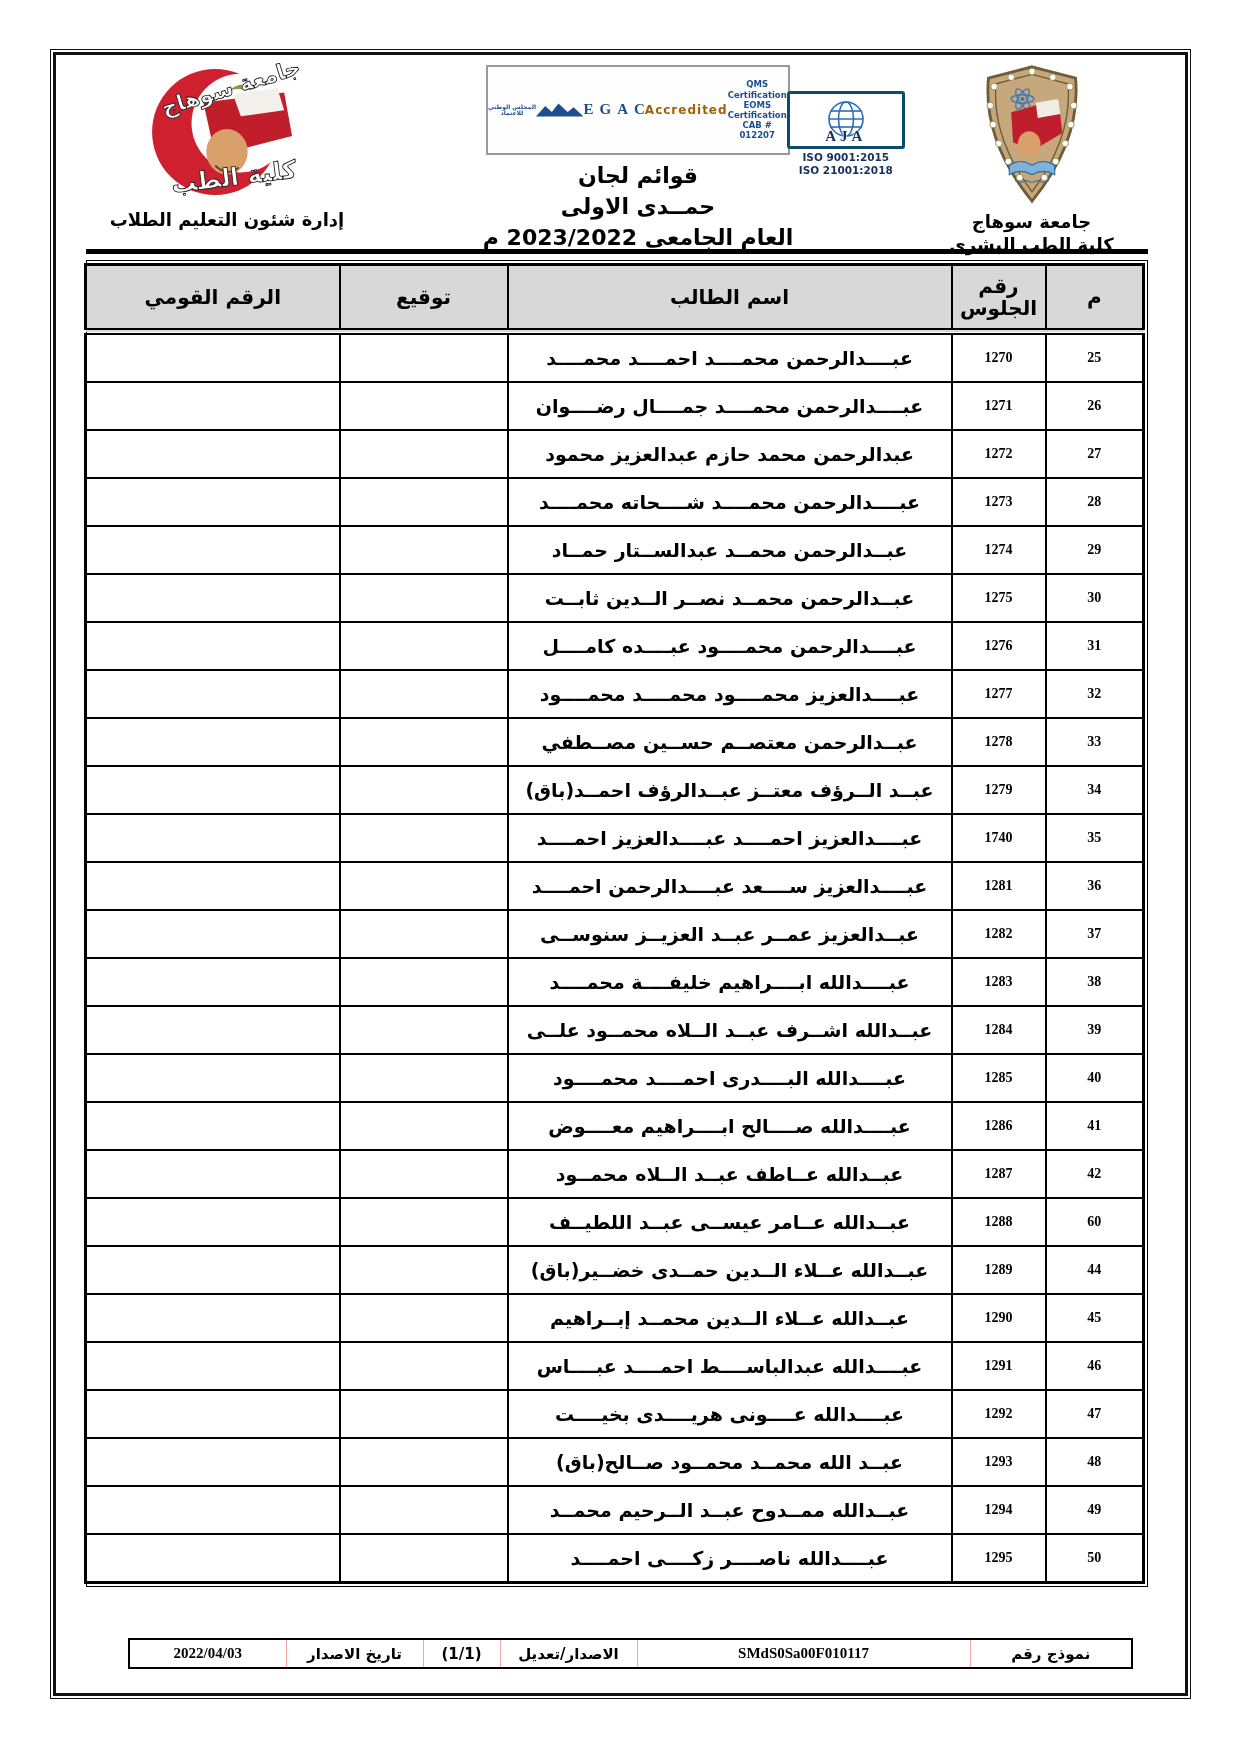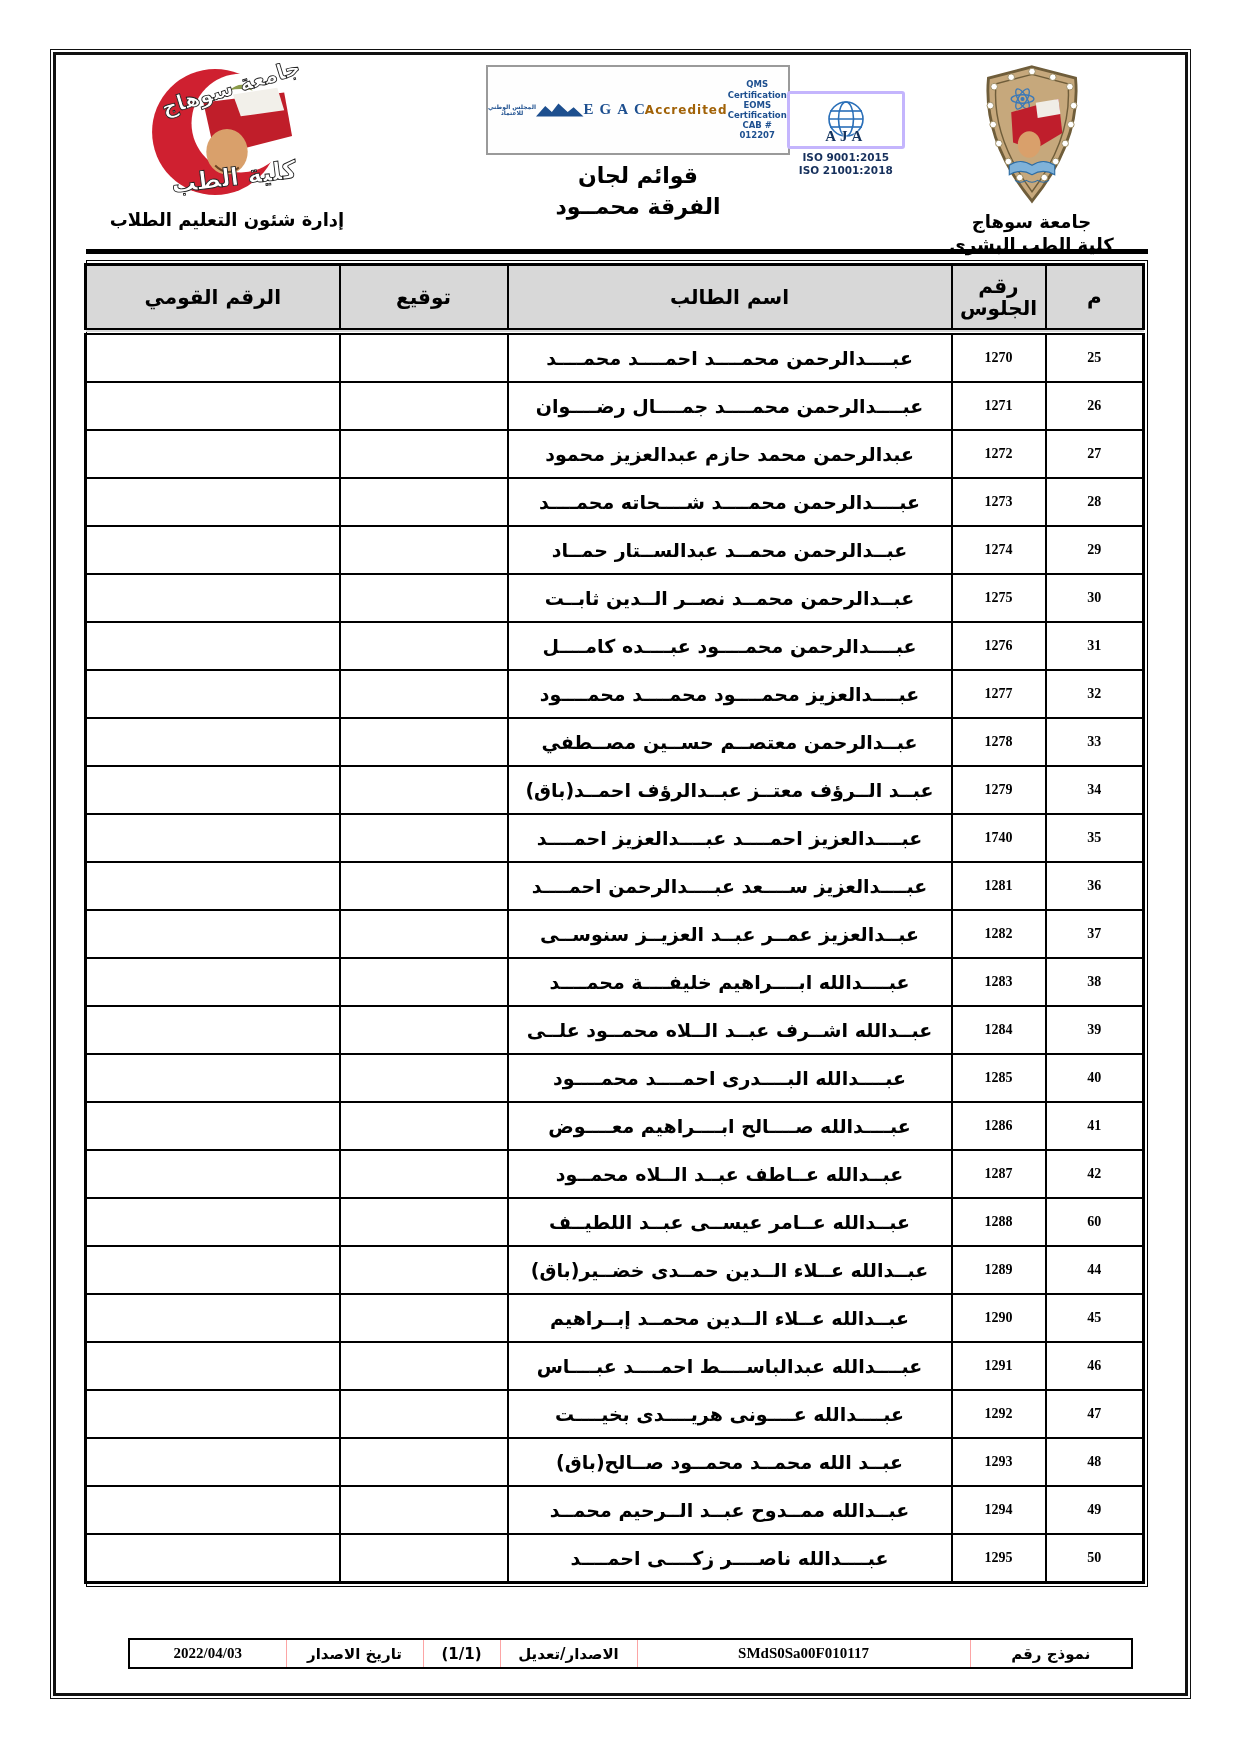--- a/index.html
+++ b/index.html
@@ -25,21 +25,21 @@
   .cert-box{
     width:304px;height:90px;margin:2px auto 6px;border:2px solid #9a9a9a;background:#fefefe;
     display:flex;align-items:center;justify-content:space-evenly;direction:ltr;box-sizing:border-box;
   }
   .egac{display:flex;align-items:center;line-height:1.05;}
   .egac-tiny{font-size:6px;color:#1d4f8f;font-weight:bold;}
   .egac-word{font-size:15px;font-weight:bold;color:#1d4f8f;letter-spacing:6px;margin-right:-6px;font-family:"Liberation Serif",serif;}
   .egac-accred{font-size:12px;font-weight:bold;color:#a16207;letter-spacing:1px;}
   .egac-lines{font-size:8.5px;font-weight:bold;color:#1d4f8f;line-height:1.2;}
   .aja{display:flex;flex-direction:column;align-items:center;}
-  .aja-box{width:112px;height:52px;border:3px solid #c4b5fd;border-radius:3px;background:#fff;position:relative;
+  .aja-box{width:112px;height:52px;border:3px solid #0c4a6e;border-radius:3px;background:#fff;position:relative;
     display:flex;align-items:center;justify-content:center;margin-top:48px;}
   .aja-word{position:absolute;bottom:1px;left:0;right:0;text-align:center;font-weight:bold;color:#13335e;
     font-size:15px;letter-spacing:4px;text-shadow:0 0 2px #fff,0 0 2px #fff;font-family:"Liberation Serif",serif;}
   .iso-lines{font-size:10.5px;font-weight:bold;color:#16305c;line-height:1.25;margin-top:2px;}
   
   .top-rule{width:1062px;height:5px;background:#000;margin:2px 37px 6px 0;}
   .main-table-wrap{width:1062px;margin:0 37px 0 0;border:1px solid #000;padding:2px;box-sizing:border-box;}
   table.main{width:100%;border-collapse:collapse;border:3px solid #000;table-layout:fixed;}
   table.main th{
     background:#d8d8d8;border:2px solid #000;border-bottom:7px double #000;
@@ -133,21 +133,22 @@
               <span class="aja-word">AJA</span>
             </div>
             <div class="iso-lines">
               <div>ISO 9001:2015</div>
               <div>ISO 21001:2018</div>
             </div>
           </div>
         </div>
         <div class="titles">
           <div>قوائم لجان</div>
-          <div>الفرقة محمــود</div>
+          <div>حمــدى الاولى</div>
+          <div>العام الجامعي 2023/2022 م</div>
         </div>
       </div>
 
       <div class="dept-block">
         <svg width="225" height="138" viewBox="0 0 225 140">
           <circle cx="100" cy="70" r="64" fill="#cf2030"></circle>
           <circle cx="126" cy="61" r="50" fill="#ffffff"></circle>
           <polygon points="88,40 170,30 178,74 100,94" fill="#c01e2a"></polygon>
           <polygon points="118,32 163,25 170,48 126,54" fill="#f2f0ea"></polygon>
           <path d="M114,28 q14,-12 24,0 q-12,-3 -24,0" fill="#8a9a4a"></path>

